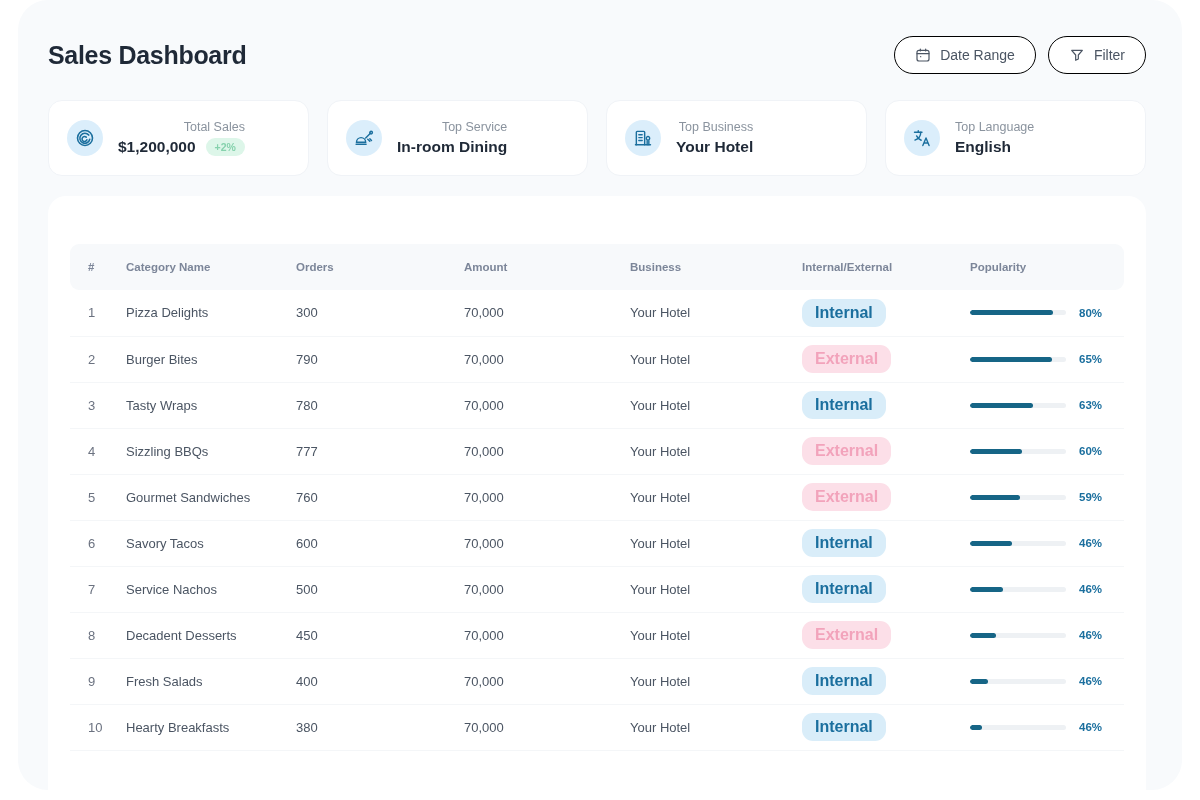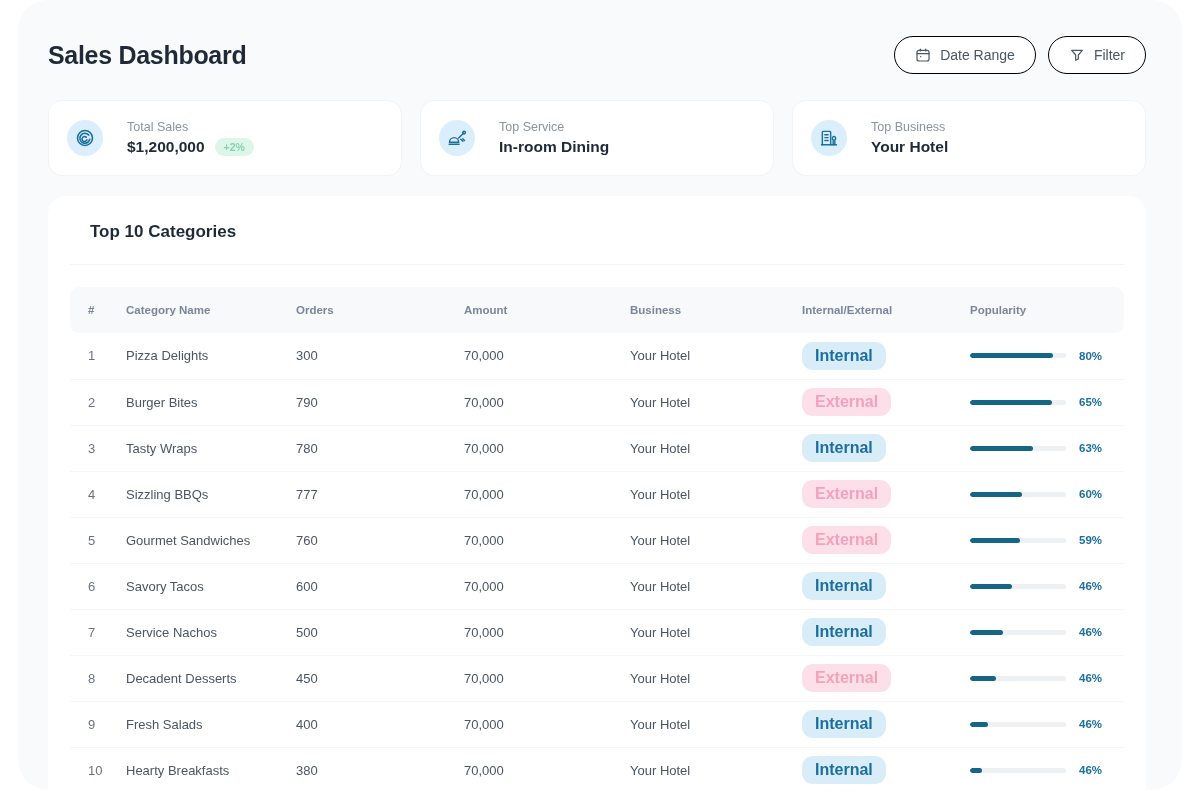--- a/index.html
+++ b/index.html
@@ -63,22 +63,23 @@
   }
 
   .stat-card {
     flex: 1;
     height: 76px;
     background: #ffffff;
     border: 1px solid #f0f3f7;
     border-radius: 14px;
     display: flex;
     align-items: center;
-    gap: 24px;
+    gap: 15px;
     padding: 0 18px;
+    text-align: right;
   }
 
   .stat-icon {
     width: 36px;
     height: 36px;
     border-radius: 50%;
     background: #dbeefb;
     display: flex;
     align-items: center;
     justify-content: center;
@@ -276,25 +277,40 @@
         </svg>
       </div>
       <div class="stat-text">
         <div class="stat-label">Top Business</div>
         <div class="stat-value-row">
           <div class="stat-value">Your Hotel</div>
         </div>
       </div>
     </div>
 
+    <div class="stat-card">
+      <div class="stat-icon">
+        <svg width="20" height="20" viewBox="0 0 24 24" fill="none" stroke="#1b6f9e" stroke-width="1.7" stroke-linecap="round" stroke-linejoin="round">
+          <path d="M3 5h9M7.5 3.2V5"></path>
+          <path d="M10.5 5c0 4-3 8-7 9.5"></path>
+          <path d="M5.5 9.5c1.2 2.6 3 4.2 5.5 5.2"></path>
+          <path d="M13 21l3.8-9 3.7 9M14.4 18h4.8"></path>
+        </svg>
+      </div>
+      <div class="stat-text">
+        <div class="stat-label">Top Language</div>
+        <div class="stat-value-row">
+          <div class="stat-value">English</div>
+        </div>
+      </div>
+    </div>
 
   </div>
 
   <div class="table-card">
-    <div class="table-card-title">Top 10 Categories</div>
 
     <table>
       <thead>
         <tr>
           <th class="col-rank">#</th>
           <th class="col-name">Category Name</th>
           <th class="col-orders">Orders</th>
           <th class="col-amount">Amount</th>
           <th class="col-business">Business</th>
           <th class="col-type">Internal/External</th>

